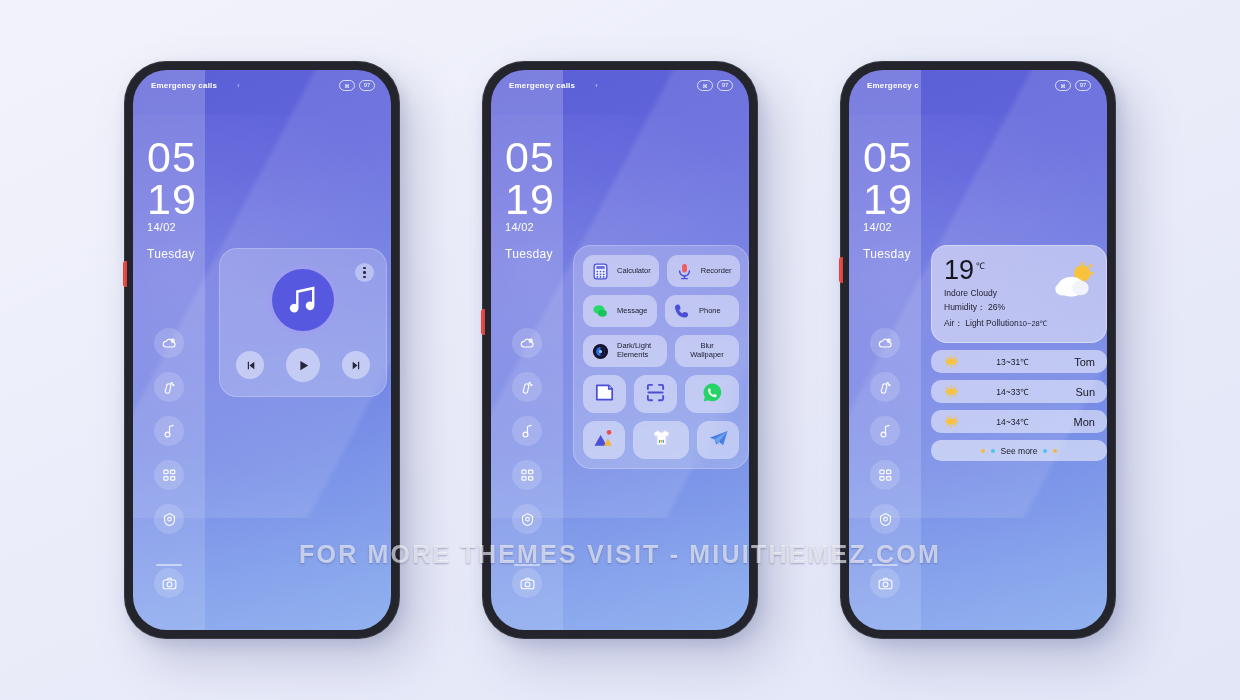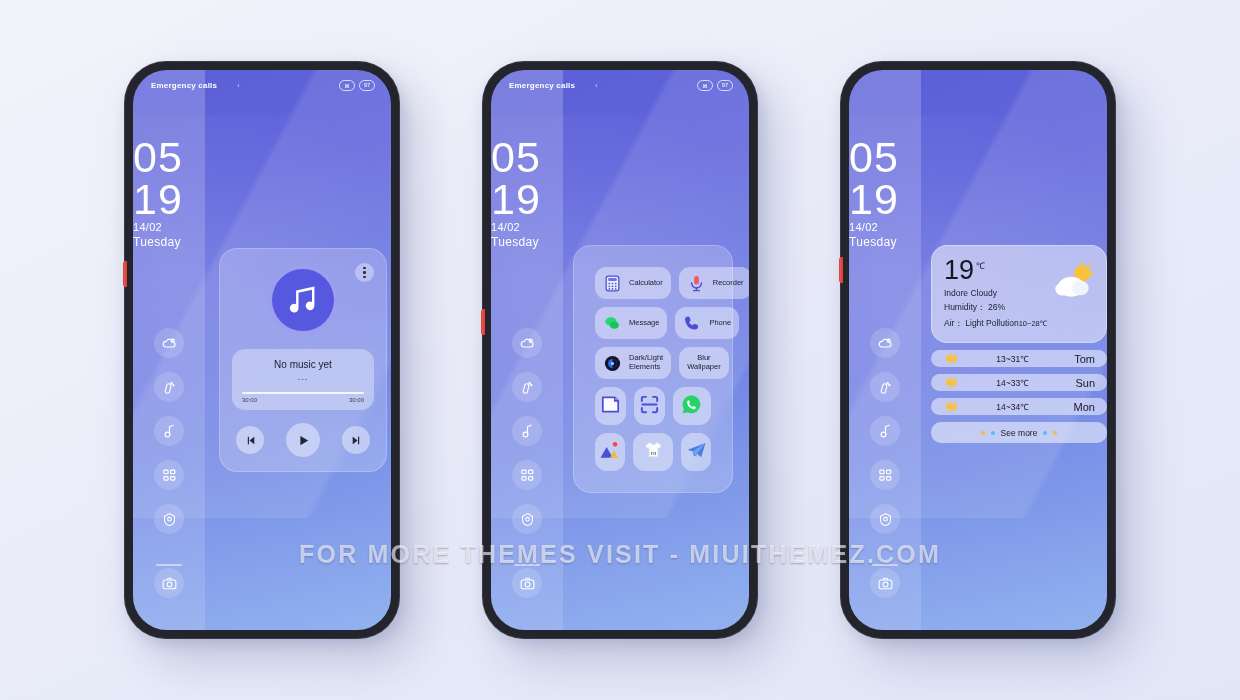--- a/index.html
+++ b/index.html
@@ -85,28 +85,28 @@
   .sb-left .chev { opacity:.55; font-size:7px; }
   .sb-right { display: flex; gap: 4px; align-items: center; }
   .sb-pill {
     height: 11px; min-width: 16px; padding: 0 3px; border-radius: 6px;
     border: 1px solid rgba(255,255,255,.75);
     display: flex; align-items: center; justify-content: center;
     font-size: 6px; color: #fff;
   }
 
   
-  .clock { position: absolute; top: 68px; left: 0; z-index: 5; color: #fff; }
+  .clock { position: absolute; top: 68px; left: 14px; z-index: 5; color: #fff; }
   .clock .hh, .clock .mm {
     font-size: 43px; line-height: 38px; font-weight: 300;
     letter-spacing: 1px; font-family: "Liberation Sans", sans-serif;
   }
   .clock .mm { margin-top: 4px; }
   .clock .dt { font-size: 11px; margin-top: 3px; font-weight: 400; letter-spacing: .3px; }
-  .clock .dy { font-size: 12px; margin-top: 2px; font-weight: 400; letter-spacing: .3px; }
+  .clock .dy { font-size: 12px; margin-top: 14px; font-weight: 400; letter-spacing: .3px; }
 
   
   .widget {
     position: absolute; z-index: 5;
     background: rgba(255,255,255,.20);
     border: 1px solid rgba(255,255,255,.22);
     border-radius: 18px;
     backdrop-filter: blur(6px);
   }
 
@@ -142,21 +142,21 @@
   .ctl {
     width: 28px; height: 28px; border-radius: 50%;
     background: rgba(255,255,255,.42);
     display: flex; align-items: center; justify-content: center;
   }
   .ctl.big { width: 34px; height: 34px; }
   .ctl svg { width: 13px; height: 13px; }
   .ctl.big svg { width: 15px; height: 15px; }
 
   
-  .apps { left: 82px; top: 175px; width: 160px; padding: 21px; }
+  .apps { left: 82px; top: 175px; width: 176px; padding: 9px; }
   .sc-row { display: flex; gap: 8px; margin-bottom: 8px; }
   .sc {
     flex: 1; height: 32px; border-radius: 11px;
     background: rgba(255,255,255,.40);
     display: flex; align-items: center; gap: 7px; padding: 0 8px;
   }
   .sc.wide { flex: 1.35; }
   .sc.narrow { flex: .95; justify-content: center; }
   .sc-ico { width: 19px; height: 19px; flex: 0 0 auto; display:flex; align-items:center; justify-content:center; }
   .sc-ico svg { width: 19px; height: 19px; }
@@ -184,21 +184,21 @@
   .wx-temp { display: flex; align-items: flex-start; gap: 2px; }
   .wx-temp .num { font-size: 27px; line-height: 26px; color: #16161f; font-weight: 400; }
   .wx-temp .unit { font-size: 9px; color: #16161f; margin-top: 2px; }
   .wx-line { font-size: 8.5px; color: #1e1e2c; margin-top: 5px; }
   .wx-line2 { font-size: 8.5px; color: #1e1e2c; margin-top: 4px; }
   .wx-line3 { font-size: 8.5px; color: #1e1e2c; margin-top: 4px; display: flex; align-items: baseline; }
   .wx-range { font-size: 7.5px; color: #23233a; }
   .wx-icon { position: absolute; right: 10px; top: 16px; width: 44px; height: 38px; }
 
   .wx-row {
-    margin-top: 7px; height: 17px; border-radius: 10px;
+    margin-top: 7px; height: 23px; border-radius: 10px;
     background: rgba(255,255,255,.50);
     display: flex; align-items: center; padding: 0 12px;
   }
   .wx-row .ico { width: 17px; height: 17px; display:flex; align-items:center; justify-content:center; }
   .wx-row .rng { flex: 1; text-align: center; font-size: 8.5px; color: #181824; margin-left:-6px; }
   .wx-row .day { font-size: 11px; color: #181824; min-width: 24px; text-align: right; }
   .wx-more {
     margin-top: 7px; height: 21px; border-radius: 10px;
     background: rgba(255,255,255,.52);
     display: flex; align-items: center; justify-content: center; gap: 6px;
@@ -298,29 +298,20 @@
           <div class="album">
             <svg viewBox="0 0 24 24" fill="#fff">
                 <path d="M9 17.4V7.1l9-2v8.2a2.9 2.9 0 1 0 1.6 2.6V3L7.4 5.6v9.3A2.9 2.9 0 1 0 9 17.4z"></path>
               </svg>
           </div>
           <div class="kebab">
               <i></i>
               <i></i>
               <i></i>
             </div>
-        </div>
-        <div class="track-card">
-          <div class="track-title">No music yet</div>
-          <div class="track-sub">---</div>
-          <div class="progress"></div>
-          <div class="times">
-            <span>30:00</span>
-            <span>30:00</span>
-          </div>
         </div>
         <div class="controls">
           <div class="ctl">
             <svg viewBox="0 0 24 24" fill="#26263a">
                 <path d="M7 5h2.2v14H7z"></path>
                 <path d="M19 5v14l-9-7z"></path>
               </svg>
           </div>
           <div class="ctl big">
             <svg viewBox="0 0 24 24" fill="#26263a">
@@ -587,20 +578,29 @@
         </div>
         <div class="rail-ico rail-cam">
           <svg viewBox="0 0 24 24" fill="none" stroke="#fff" stroke-width="1.5">
               <rect x="3" y="7" width="18" height="12.5" rx="3"></rect>
               <circle cx="12" cy="13.3" r="3.4"></circle>
               <path d="M8.6 7l1.4-2.3h4L15.4 7"></path>
             </svg>
         </div>
       </div>
 
+      <div class="statusbar">
+        <div class="sb-left">
+          <span>Emergency c</span>
+        </div>
+        <div class="sb-right">
+          <div class="sb-pill">⊠</div>
+          <div class="sb-pill">97</div>
+        </div>
+      </div>
 
       <div class="clock">
         <div class="hh">05</div>
         <div class="mm">19</div>
         <div class="dt">14/02</div>
         <div class="dy">Tuesday</div>
       </div>
 
       <div class="weather-wrap">
         <div class="wx-main">

